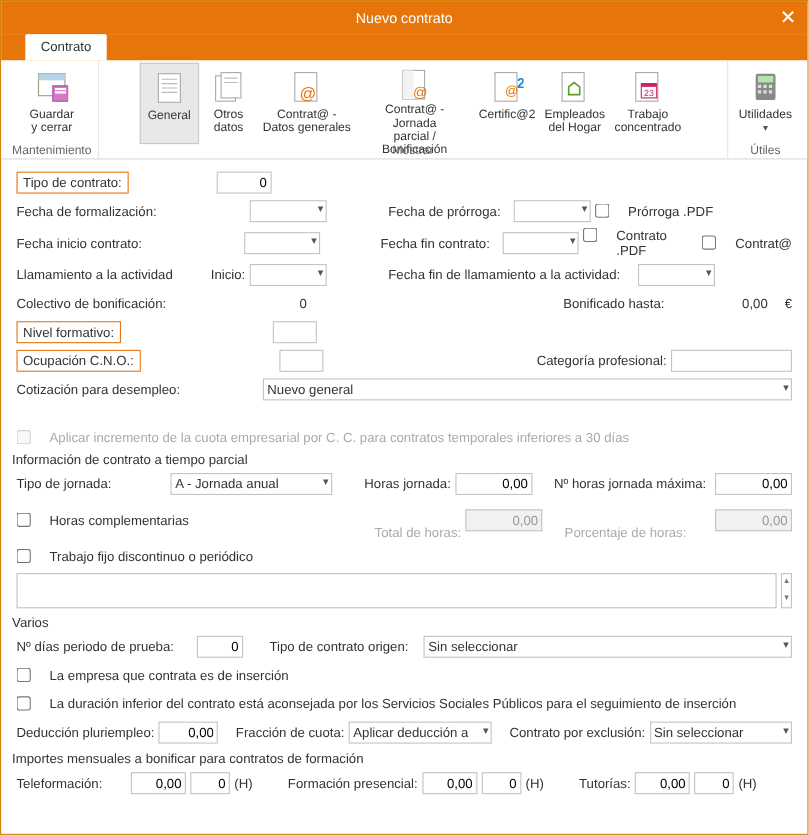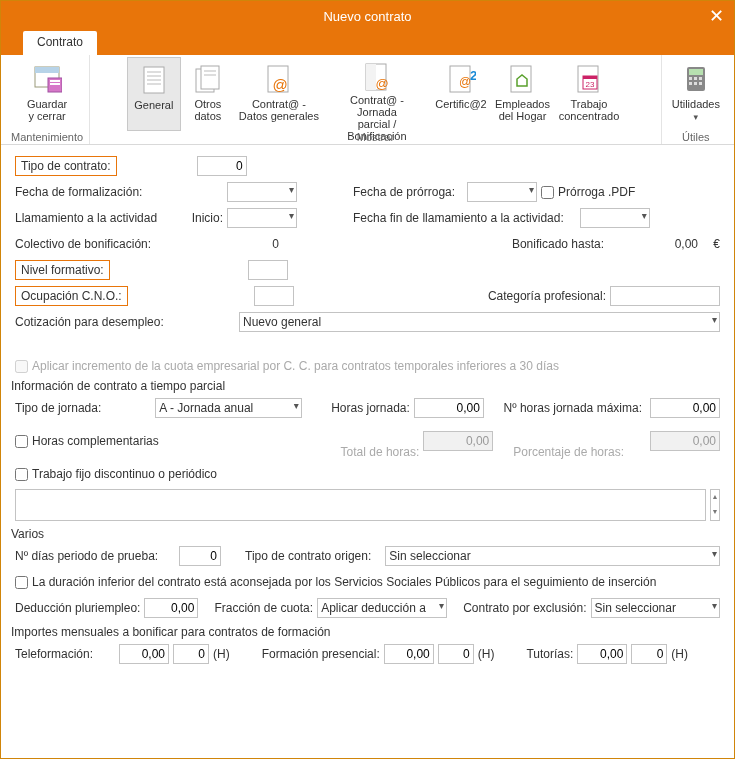--- a/index.html
+++ b/index.html
@@ -18,21 +18,21 @@
   .rbtn .lbl { font-size:11px; line-height:12px; margin-top:2px; max-width:90px; }
   .rgrouplbl { font-size:11px; color:#666; padding-bottom:2px; }
   svg { display:block; }
 
   .content { padding:10px 14px 8px 14px; }
   .row { display:flex; align-items:center; margin-bottom:4px; min-height:22px; gap:4px; }
   input[type=text].fld, .combo, .txtarea { border:1px solid #c3c3c3; height:20px; font-size:12px; padding:1px 3px; background:#fff; }
   .combo { display:inline-flex; align-items:center; position:relative; padding-right:16px; background:#fff; }
   .combo::after { content:"▾"; position:absolute; right:2px; top:1px; color:#555; font-size:10px; }
   .section-title { color:#333; margin:6px 0 4px -4px; font-size:12px; }
-  .chk { display:inline-flex; align-items:flex-end; gap:4px; }
+  .chk { display:inline-flex; align-items:flex-start; gap:17px; }
   .chk input { margin:0; width:13px; height:13px; }
   .lbl-s { white-space:nowrap; }
   .right { text-align:right; }
   .boxed { border:1px solid #e8750a; padding:2px 5px; }
   .txtarea { width:100%; height:32px; resize:none; }
   .col-input { width:70px; text-align:right; }
   .col-input-sm { width:42px; text-align:right; }
   .disabled-text { color:#aaa;margin-top:22px; }
   .spacer { flex:1; }
   .spinner { border:1px solid #c3c3c3; height:32px; width:10px; display:flex; flex-direction:column; }
@@ -187,20 +187,35 @@
     <span class="combo" style="width:70px"></span>
     <span style="width:48px"></span>
     <span class="lbl-s" style="width:110px">Fecha de prórroga:</span>
     <span class="combo" style="width:70px"></span>
     <label class="chk">
         <input type="checkbox" style="">
         <span>Prórroga .PDF</span>
       </label>
   </div>
 
+  <div class="row">
+    <span class="lbl-s" style="width:208px">Fecha inicio contrato:</span>
+    <span class="combo" style="width:70px"></span>
+    <span style="width:48px"></span>
+    <span class="lbl-s" style="width:110px">Fecha fin contrato:</span>
+    <span class="combo" style="width:70px"></span>
+    <label class="chk">
+        <input type="checkbox" style="">
+        <span>Contrato .PDF</span>
+      </label>
+    <label class="chk">
+        <input type="checkbox" style="">
+        <span>Contrat@</span>
+      </label>
+  </div>
 
   <div class="row">
     <span class="lbl-s" style="width:150px">Llamamiento a la actividad</span>
     <span class="lbl-s" style="width:54px;text-align:right">Inicio:</span>
     <span class="combo" style="width:70px"></span>
     <span style="width:48px"></span>
     <span class="lbl-s">Fecha fin de llamamiento a la actividad:</span>
     <span style="width:8px"></span>
     <span class="combo" style="width:70px"></span>
   </div>
@@ -297,20 +312,26 @@
     <span class="lbl-s" style="width:160px">Nº días periodo de prueba:</span>
     <input type="text" class="fld col-input-sm" value="0" style="">
     <span style="width:16px"></span>
     <span class="lbl-s">Tipo de contrato origen:</span>
     <span style="width:6px"></span>
     <span class="combo" style="flex:1">
         <span>Sin seleccionar</span>
       </span>
   </div>
 
+  <div class="row">
+    <label class="chk">
+        <input type="checkbox" style="">
+        <span>La empresa que contrata es de inserción</span>
+      </label>
+  </div>
   <div class="row">
     <label class="chk">
         <input type="checkbox" style="">
         <span>La duración inferior del contrato está aconsejada por los Servicios Sociales Públicos para el seguimiento de inserción</span>
       </label>
   </div>
 
   <div class="row">
     <span class="lbl-s">Deducción pluriempleo:</span>
     <input type="text" class="fld col-input" style="width: 54px;" value="0,00">

